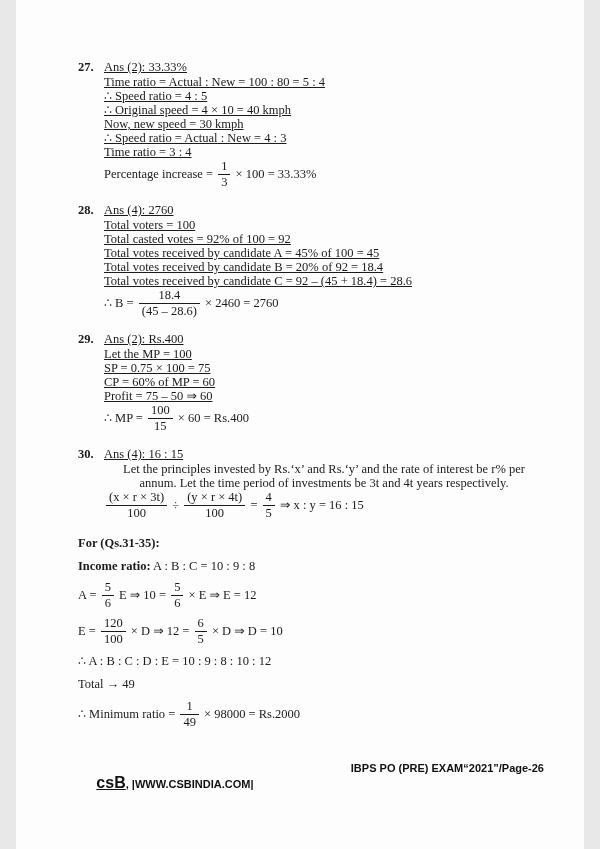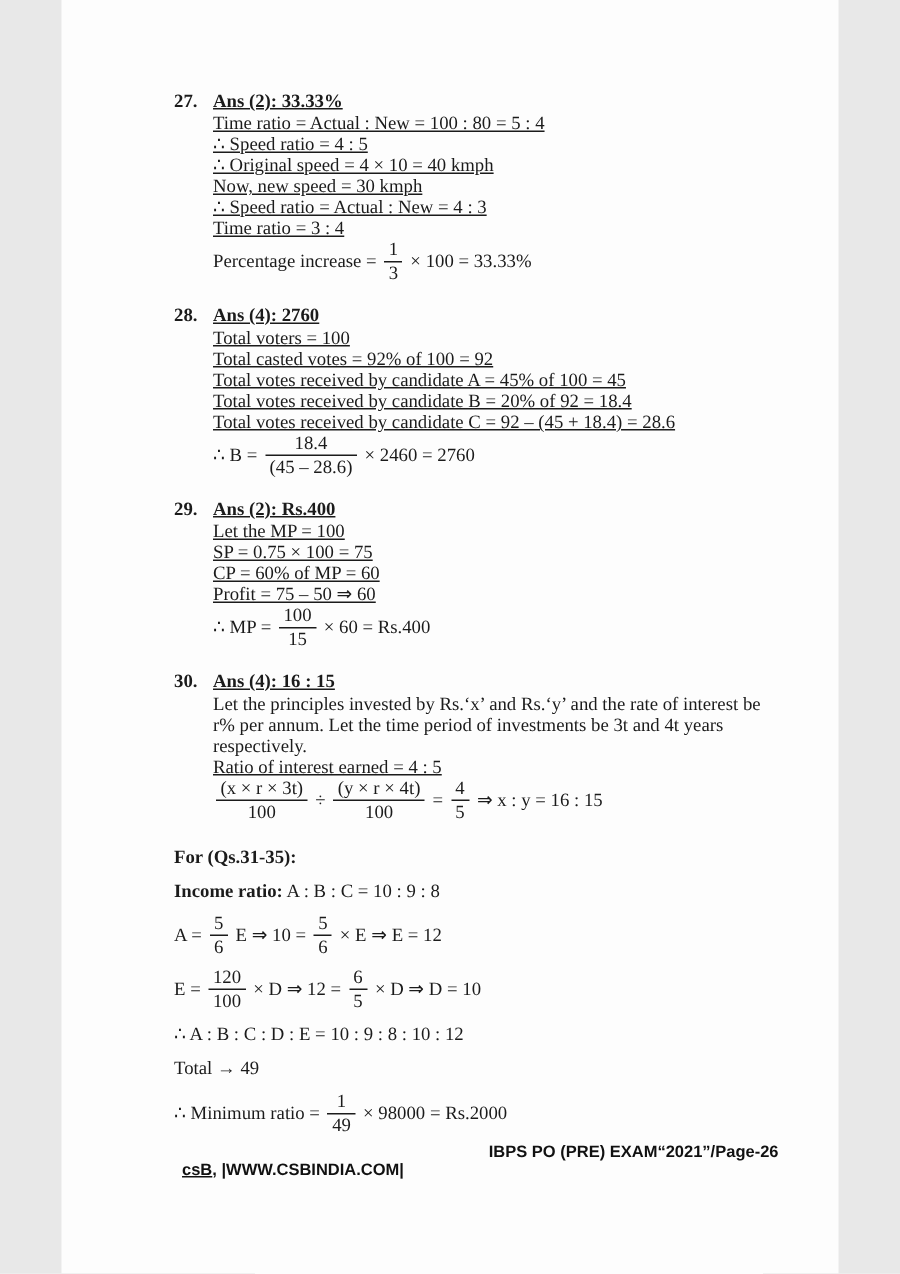--- a/index.html
+++ b/index.html
@@ -1,46 +1,45 @@
 <!DOCTYPE html>
 <html><head>
 <meta charset="utf-8">
 <style>
   html, body { margin: 0; padding: 0; background: #e8e8e8; }
   .page {
     position: relative;
-    width: 518px;
+    width: 568px;
     height: 849px;
     margin: 0 auto;
     background: #fdfdfd;
     box-sizing: border-box;
     font-family: "Liberation Serif", serif;
     font-size: 12.5px;
     color: #1b1b1b;
     overflow: hidden;
-    padding-left: 13px;
   }
   .content {
     padding: 60px 40px 0 62px;
   }
   .question { margin-bottom: 14px; }
   .q-head { display: flex; line-height: 15px; }
   .q-num {
     width: 26px;
     flex: 0 0 26px;
     font-weight: bold;
   }
   .q-ans {
-    font-weight: bold;
+    font-weight: normal;
     text-decoration: underline;
     text-align: center;
   }
   .q-body { margin-left: 26px; }
   .q-line { line-height: 14px; text-decoration: underline; }
-  .q-para { line-height: 14px; }
+  .q-para { line-height: 14px; text-align: center; }
   .q-formula {
     display: flex;
     align-items: center;
     min-height: 30px;
     line-height: 13px;
     white-space: pre;
   }
   .frac {
     display: inline-flex;
     flex-direction: column;
@@ -77,21 +76,21 @@
     left: 62px;
     right: 40px;
     display: flex;
     justify-content: space-between;
     align-items: baseline;
     font-family: "Liberation Sans", sans-serif;
     font-weight: bold;
     font-size: 11px;
     color: #111;
   }
-  .footer-brand { text-decoration: underline; font-size: 11px; }
+  .footer-brand { text-decoration: underline; font-size: 16px; }
   .footer-left, .footer-right { white-space: pre; }
 </style>
 </head>
 <body>
 
 <div class="page">
   <div class="content">
 
     <div class="question">
       <div class="q-head">
@@ -138,21 +137,20 @@
       </div>
     </div>
 
     <div class="question">
       <div class="q-head">
         <span class="q-num">30.</span>
         <span class="q-ans">Ans (4): 16 : 15</span>
       </div>
       <div class="q-body">
         <div class="q-para">Let the principles invested by Rs.‘x’ and Rs.‘y’ and the rate of interest be r% per annum. Let the time period of investments be 3t and 4t years respectively.</div>
-        <div class="q-line">Ratio of interest earned = 4 : 5</div>
         <div class="q-formula"><span class="frac"><span class="num">(x × r × 3t)</span><span class="den">100</span></span><span> ÷ </span><span class="frac"><span class="num">(y × r × 4t)</span><span class="den">100</span></span><span> = </span><span class="frac"><span class="num">4</span><span class="den">5</span></span><span> ⇒ x : y = 16 : 15</span></div>
       </div>
     </div>
 
     <div class="group-section">
       <div class="group-heading">For (Qs.31-35):</div>
       <div class="income-line">
         <span class="income-label">Income ratio:</span><span> A : B : C = 10 : 9 : 8</span>
       </div>
       <div class="q-formula gs-formula-a"><span>A = </span><span class="frac"><span class="num">5</span><span class="den">6</span></span><span> E ⇒ 10 = </span><span class="frac"><span class="num">5</span><span class="den">6</span></span><span> × E ⇒ E = 12</span></div>

